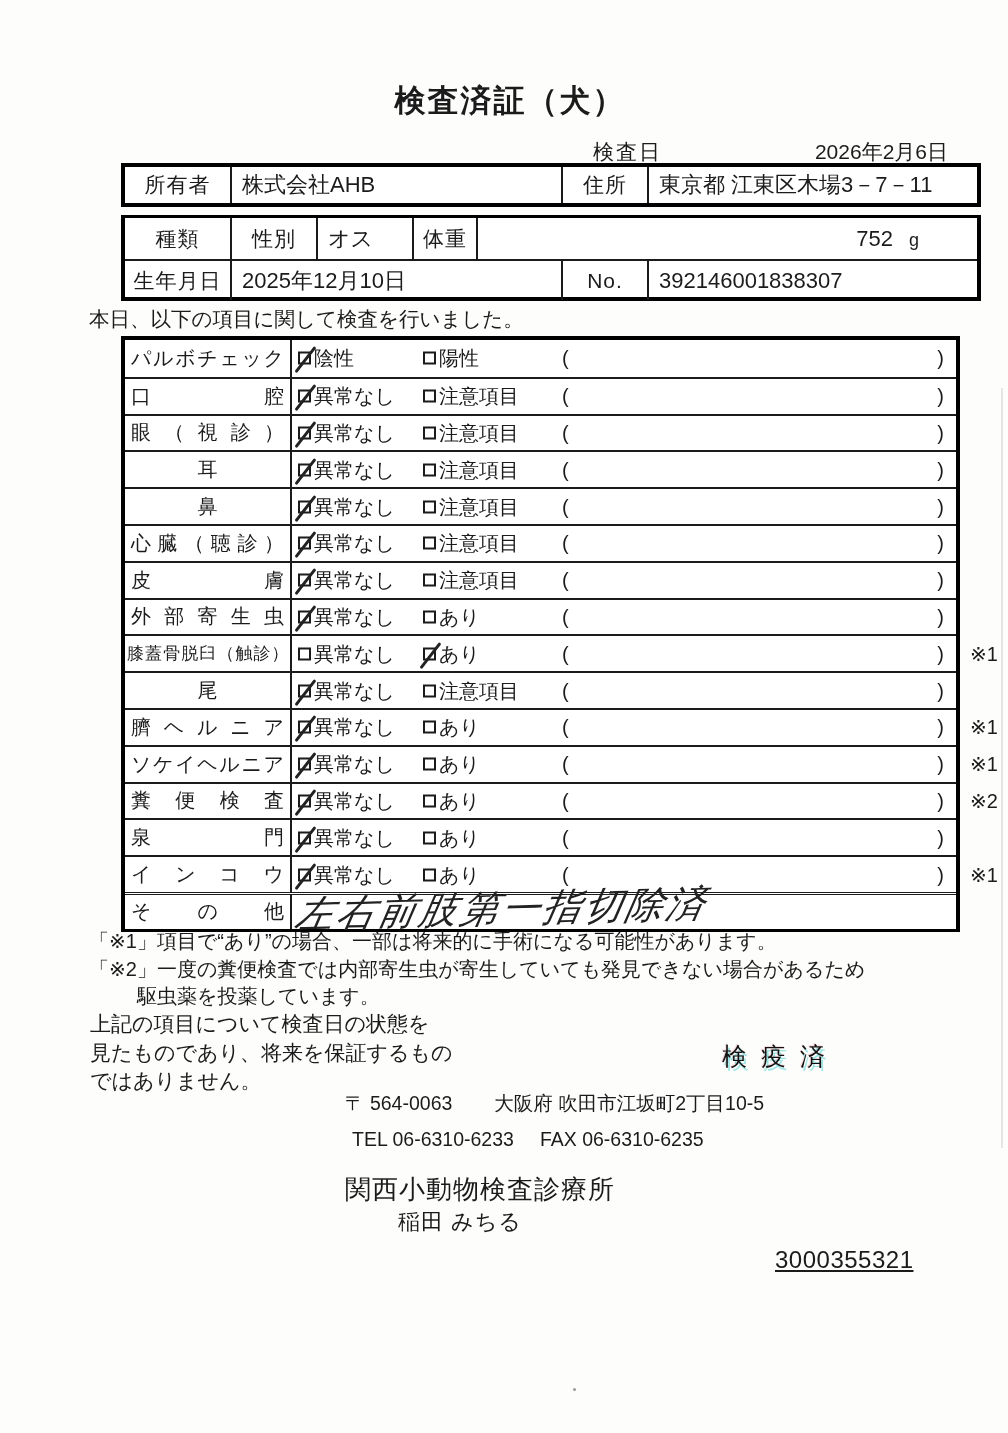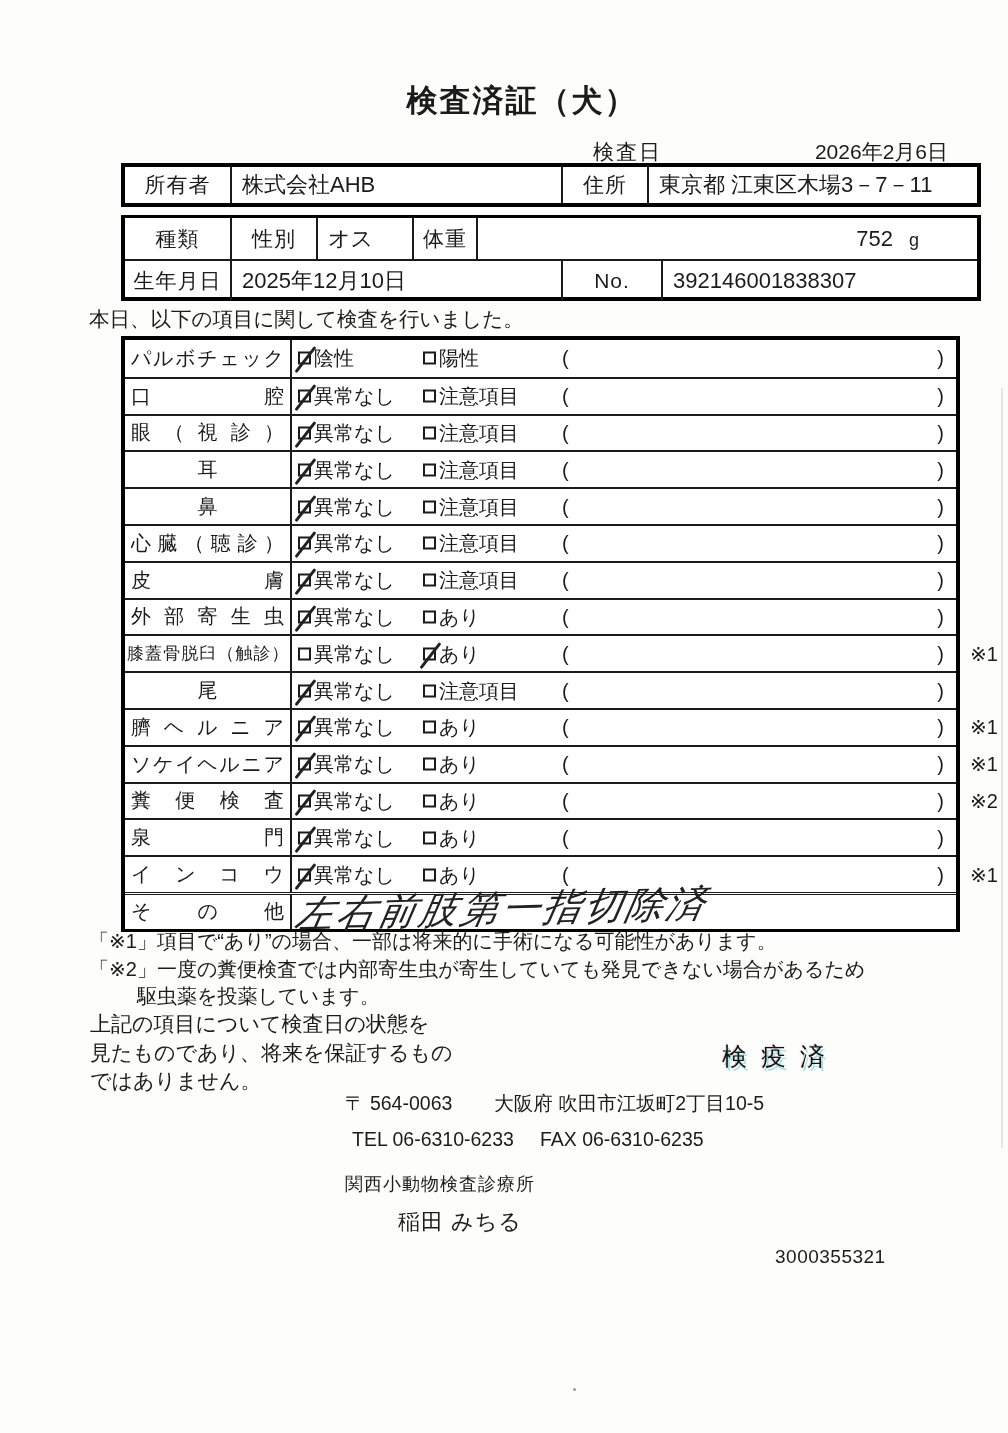--- a/index.html
+++ b/index.html
@@ -7,21 +7,21 @@
     position:relative;
     width:1008px; height:1433px;
     margin:0 auto;
     background:#fdfdfc;
     font-family:"Liberation Sans","DejaVu Sans",sans-serif;
     color:#1b1b1b;
     overflow:hidden;
   }
   
   .title {
-    position:absolute; left:92px; top:80px; width:860px;
+    position:absolute; left:80px; top:80px; width:860px;
     text-align:center; font-size:31px; font-weight:bold; letter-spacing:2px;
     margin:0;
   }
   .date-row { position:absolute; left:88px; top:138px; width:860px; height:26px; font-size:21px; }
   .date-label { position:absolute; left:505px; top:0; letter-spacing:2px; }
   .date-value { position:absolute; right:0; top:0; }
 
   
   .tbl { position:absolute; left:88px; border:4px solid #000000; background:#fff; box-sizing:border-box;margin-left:33px; }
   .trow { display:flex; box-sizing:border-box; }
@@ -86,23 +86,23 @@
   .disclaimer { position:absolute; left:90px; top:1010px; font-size:21px; line-height:28.5px; }
   .stamp {
     position:absolute; left:722px; top:1040px;
     font-size:25px; letter-spacing:14px; font-weight:500; color:#111;
     text-shadow:2px 3px 0 rgba(0,190,190,0.38), -1px -1px 0 rgba(230,90,120,0.22);
   }
 
   
   .postal-line { position:absolute; left:345px; top:1090px; font-size:19.5px; display:flex; gap:42px; }
   .tel-line { position:absolute; left:352px; top:1128px; font-size:19.5px; display:flex; gap:26px; }
-  .clinic-name { position:absolute; left:345px; top:1172px; font-size:18px; letter-spacing:1px; }
+  .clinic-name { position:absolute; left:345px; top:1172px; font-size:26px; letter-spacing:1px; }
   .vet-name { position:absolute; left:398px; top:1207px; font-size:22px; letter-spacing:1px; }
-  .serial { position:absolute; left:775px; top:1246px; font-size:19px; letter-spacing:0.5px; }
+  .serial { position:absolute; left:775px; top:1246px; font-size:24px; letter-spacing:0.5px;text-decoration:underline; }
 
   
   .edge-line { position:absolute; left:1001px; top:388px; width:2px; height:760px; background:rgba(120,120,120,0.18); }
   .speck { position:absolute; left:573px; top:1388px; width:3px; height:3px; background:#999; border-radius:50%; }
 </style>
 </head>
 <body>
 
 <div class="page">
 
@@ -129,21 +129,21 @@
       <div class="tcell val" style="width:96px">オス</div>
       <div class="tcell lab" style="width:64px">体重</div>
       <div class="tcell val weight-val" style="flex:1">
         <span>752</span>
         <span class="weight-unit">g</span>
       </div>
     </div>
     <div class="trow">
       <div class="tcell lab" style="width:105px">生年月日</div>
       <div class="tcell val" style="width:331px">2025年12月10日</div>
-      <div class="tcell lab" style="width:100px">No.</div>
+      <div class="tcell lab" style="width:86px">No.</div>
       <div class="tcell val" style="flex:1">392146001838307</div>
     </div>
   </div>
 
   <div class="intro">本日、以下の項目に関して検査を行いました。</div>
 
   <div class="tbl items-tbl">
     <div id="items-body">
         <div class="irow">
           <div class="ilabel">

